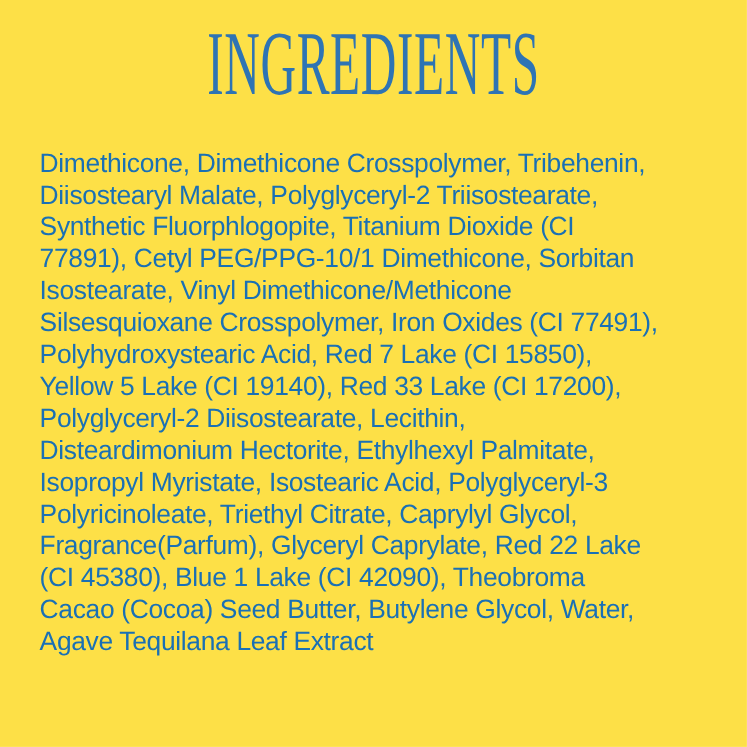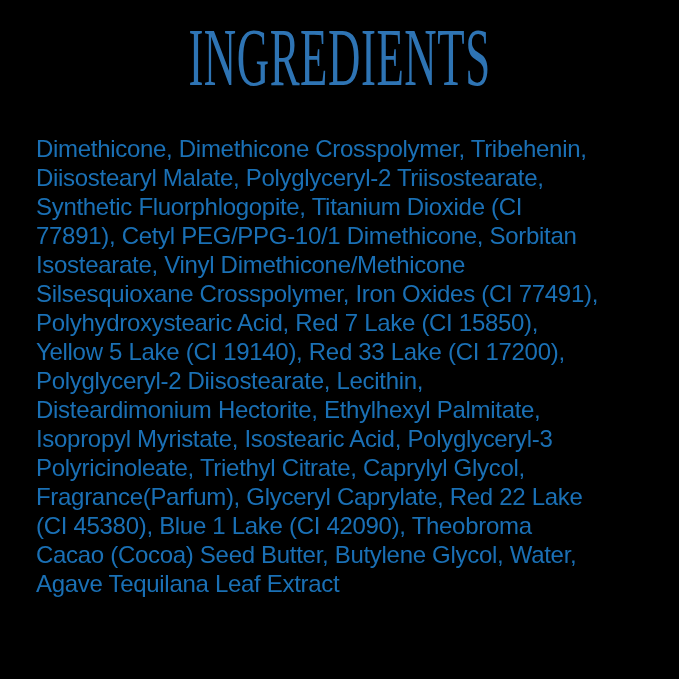--- a/index.html
+++ b/index.html
@@ -42,21 +42,21 @@
     font-size: 24px;
     line-height: 29px;
     letter-spacing: -0.3px;
     color: #1a70b5;
     white-space: pre-line;
   }
 </style>
 </head>
 <body>
 
-<div class="canvas" style="background: #000000;">
+<div class="canvas" style="background: #fde047;">
   <h1 class="title" style="color: rgb(46, 116, 180);">INGREDIENTS</h1>
 
   <p class="ingredients-text" style="color: rgb(26, 112, 181);">Dimethicone, Dimethicone Crosspolymer, Tribehenin,
 Diisostearyl Malate, Polyglyceryl-2 Triisostearate,
 Synthetic Fluorphlogopite, Titanium Dioxide (CI
 77891), Cetyl PEG/PPG-10/1 Dimethicone, Sorbitan
 Isostearate, Vinyl Dimethicone/Methicone
 Silsesquioxane Crosspolymer, Iron Oxides (CI 77491),
 Polyhydroxystearic Acid, Red 7 Lake (CI 15850),
 Yellow 5 Lake (CI 19140), Red 33 Lake (CI 17200),

